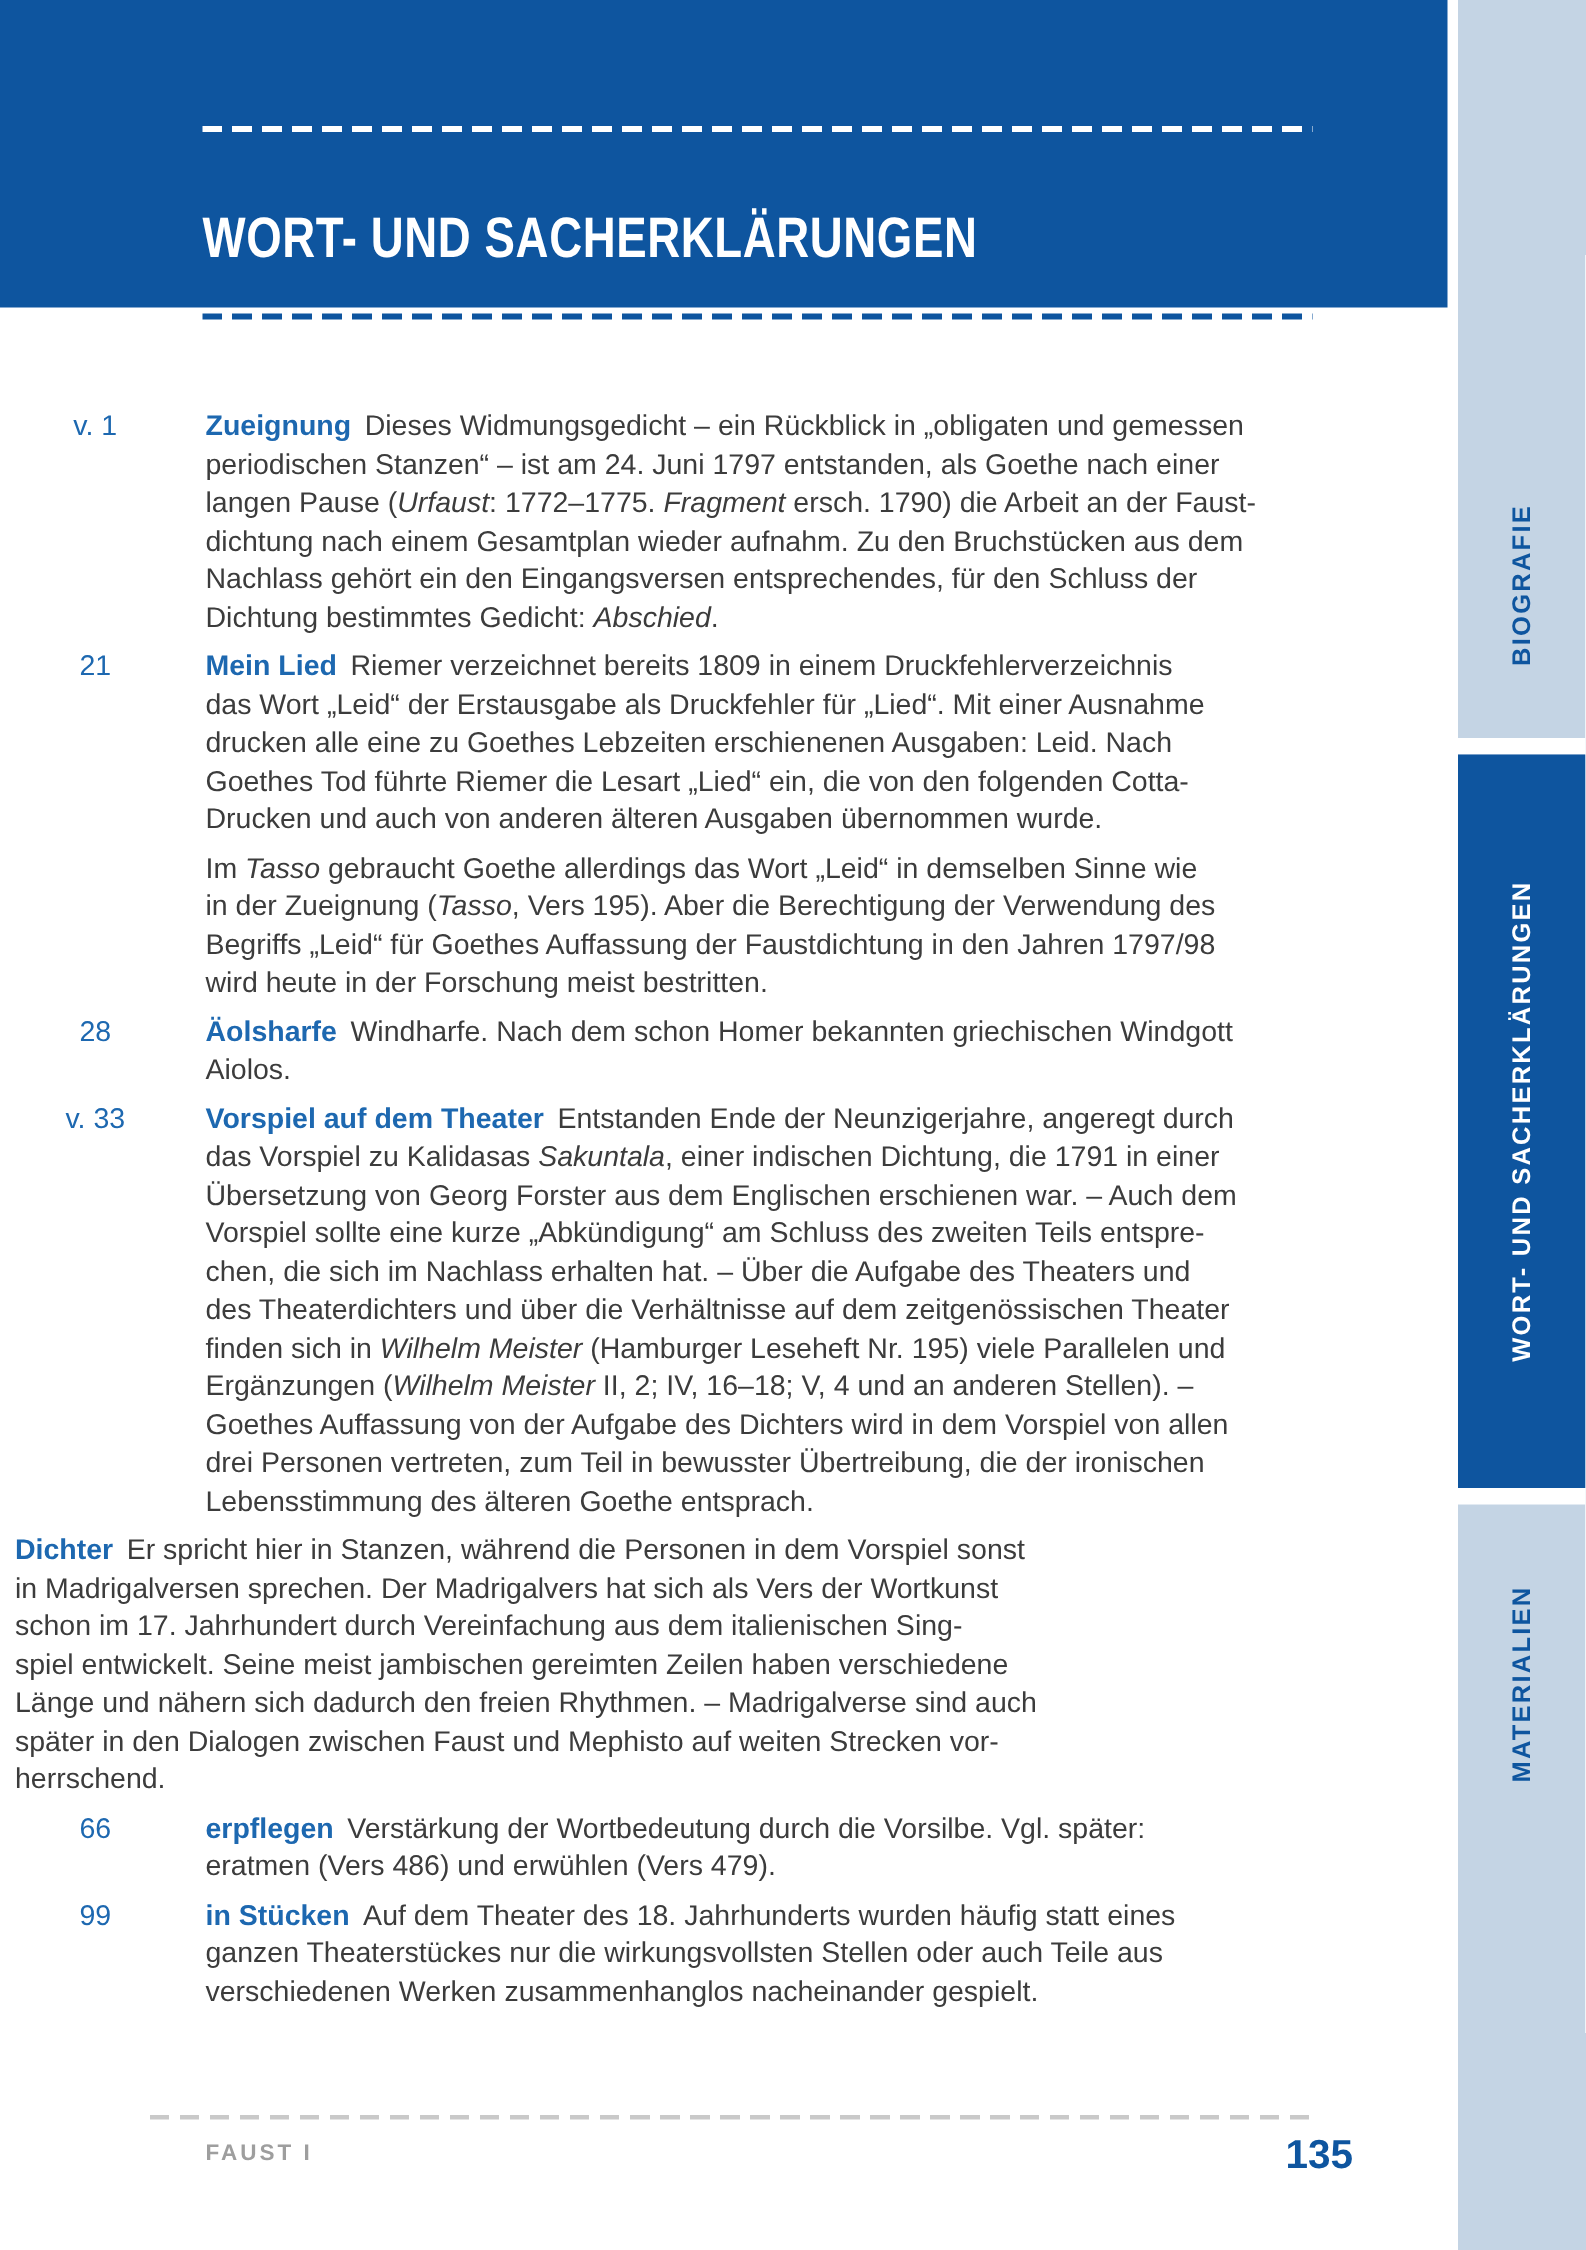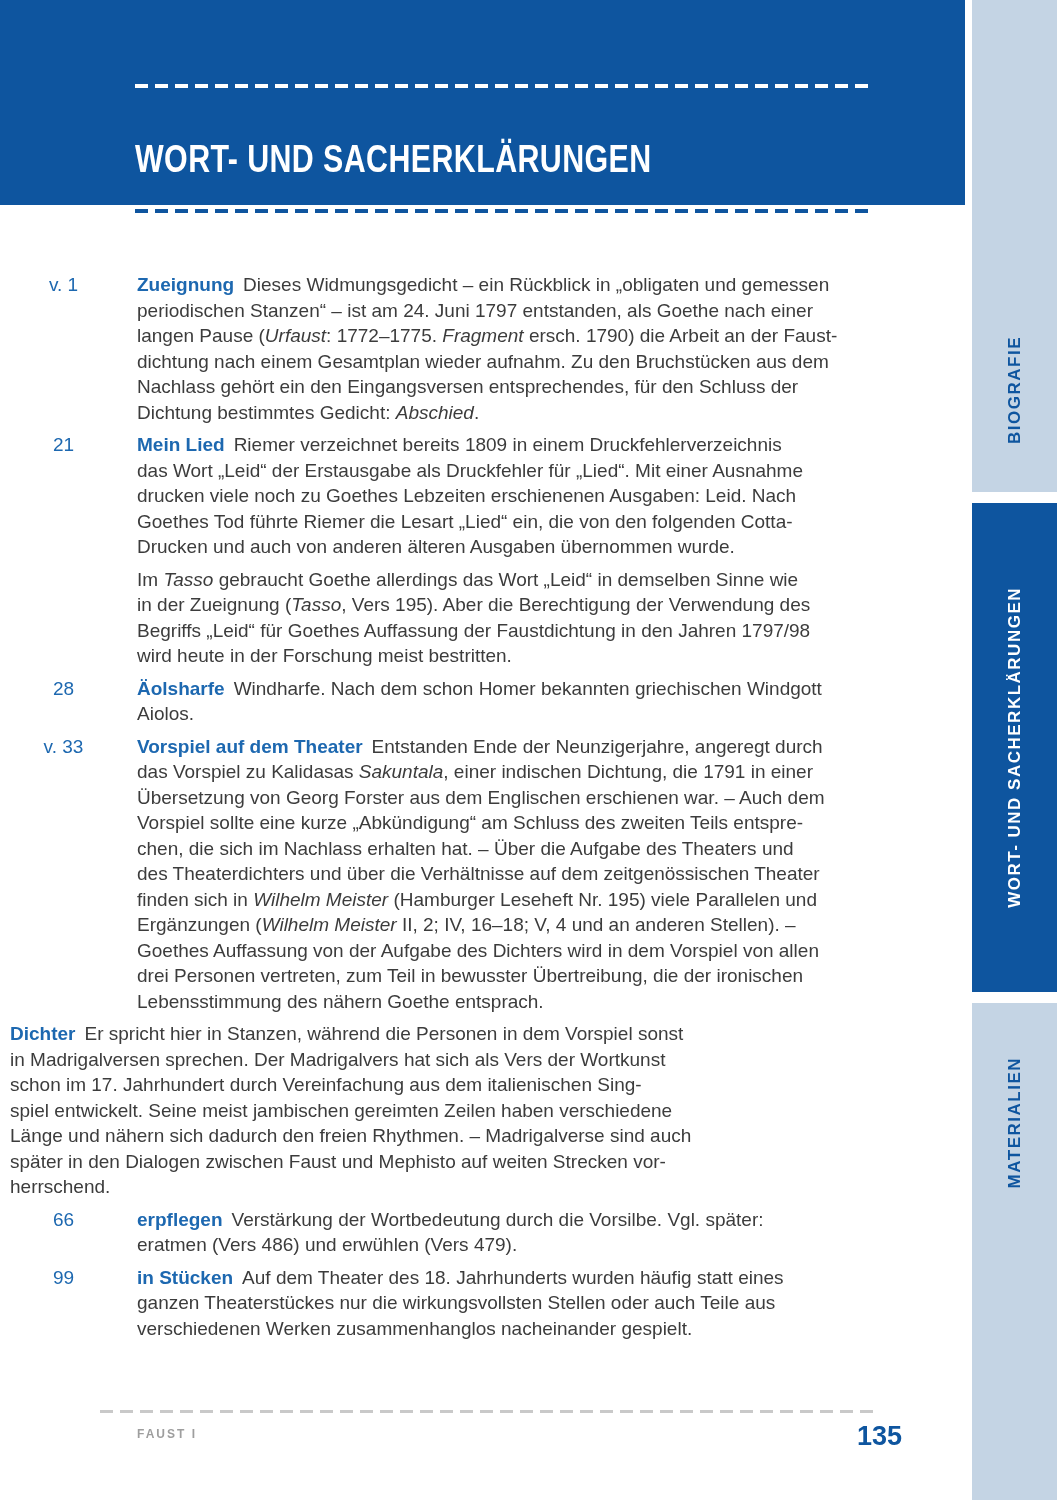--- a/index.html
+++ b/index.html
@@ -83,21 +83,21 @@
   .line{white-space:nowrap;}
   .term{
     font-weight:bold;color:var(--keyword-blue);
     margin-right:9px;
   }
   em{font-style:italic;}
   
   .footer-dash{--dc:var(--dash-gray);left:100px;top:1410px;width:775px;height:3px;}
   .footer-book{
     position:absolute;left:137px;top:1427px;
-    font-size:12px;font-weight:bold;letter-spacing:2px;
+    font-size:15px;font-weight:bold;letter-spacing:2px;
     color:var(--footer-gray);
   }
   .footer-page{
     position:absolute;left:857px;top:1421px;width:100px;
     font-size:27px;font-weight:bold;color:var(--band-blue);
   }
 </style>
 </head>
 <body>
 
@@ -130,21 +130,21 @@
         <div class="line">dichtung nach einem Gesamtplan wieder aufnahm. Zu den Bruchstücken aus dem</div>
         <div class="line">Nachlass gehört ein den Eingangsversen entsprechendes, für den Schluss der</div>
         <div class="line">Dichtung bestimmtes Gedicht: <em>Abschied</em>.</div>
       </div>
     </div>
     <div class="entry">
       <div class="num">21</div>
       <div class="entry-body">
         <div class="line"><span class="term">Mein Lied</span>Riemer verzeichnet bereits 1809 in einem Druckfehlerverzeichnis</div>
         <div class="line">das Wort „Leid“ der Erstausgabe als Druckfehler für „Lied“. Mit einer Ausnahme</div>
-        <div class="line">drucken viele noch zu Goethes Lebzeiten erschienenen Ausgaben: Leid. Nach</div>
+        <div class="line">drucken alle eine zu Goethes Lebzeiten erschienenen Ausgaben: Leid. Nach</div>
         <div class="line">Goethes Tod führte Riemer die Lesart „Lied“ ein, die von den folgenden Cotta-</div>
         <div class="line">Drucken und auch von anderen älteren Ausgaben übernommen wurde.</div>
       </div>
     </div>
     <div class="entry">
       <div class="num"></div>
       <div class="entry-body">
         <div class="line">Im <em>Tasso</em> gebraucht Goethe allerdings das Wort „Leid“ in demselben Sinne wie</div>
         <div class="line">in der Zueignung (<em>Tasso</em>, Vers 195). Aber die Berechtigung der Verwendung des</div>
         <div class="line">Begriffs „Leid“ für Goethes Auffassung der Faustdichtung in den Jahren 1797/98</div>
@@ -164,21 +164,21 @@
         <div class="line"><span class="term">Vorspiel auf dem Theater</span>Entstanden Ende der Neunzigerjahre, angeregt durch</div>
         <div class="line">das Vorspiel zu Kalidasas <em>Sakuntala</em>, einer indischen Dichtung, die 1791 in einer</div>
         <div class="line">Übersetzung von Georg Forster aus dem Englischen erschienen war. – Auch dem</div>
         <div class="line">Vorspiel sollte eine kurze „Abkündigung“ am Schluss des zweiten Teils entspre-</div>
         <div class="line">chen, die sich im Nachlass erhalten hat. – Über die Aufgabe des Theaters und</div>
         <div class="line">des Theaterdichters und über die Verhältnisse auf dem zeitgenössischen Theater</div>
         <div class="line">finden sich in <em>Wilhelm Meister</em> (Hamburger Leseheft Nr. 195) viele Parallelen und</div>
         <div class="line">Ergänzungen (<em>Wilhelm Meister</em> II, 2; IV, 16–18; V, 4 und an anderen Stellen). –</div>
         <div class="line">Goethes Auffassung von der Aufgabe des Dichters wird in dem Vorspiel von allen</div>
         <div class="line">drei Personen vertreten, zum Teil in bewusster Übertreibung, die der ironischen</div>
-        <div class="line">Lebensstimmung des nähern Goethe entsprach.</div>
+        <div class="line">Lebensstimmung des älteren Goethe entsprach.</div>
       </div>
     </div>
     <div class="entry">
       <div class="entry-body">
         <div class="line"><span class="term">Dichter</span>Er spricht hier in Stanzen, während die Personen in dem Vorspiel sonst</div>
         <div class="line">in Madrigalversen sprechen. Der Madrigalvers hat sich als Vers der Wortkunst</div>
         <div class="line">schon im 17. Jahrhundert durch Vereinfachung aus dem italienischen Sing-</div>
         <div class="line">spiel entwickelt. Seine meist jambischen gereimten Zeilen haben verschiedene</div>
         <div class="line">Länge und nähern sich dadurch den freien Rhythmen. – Madrigalverse sind auch</div>
         <div class="line">später in den Dialogen zwischen Faust und Mephisto auf weiten Strecken vor-</div>

